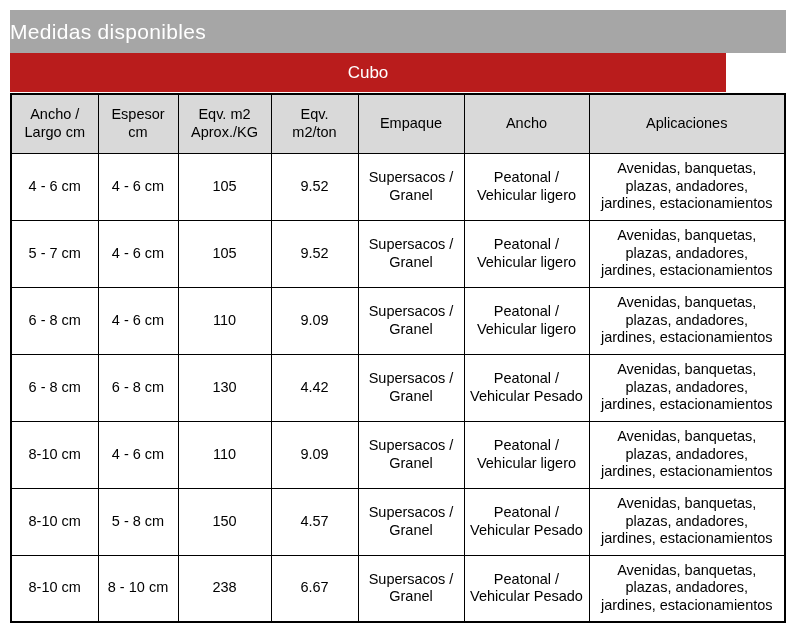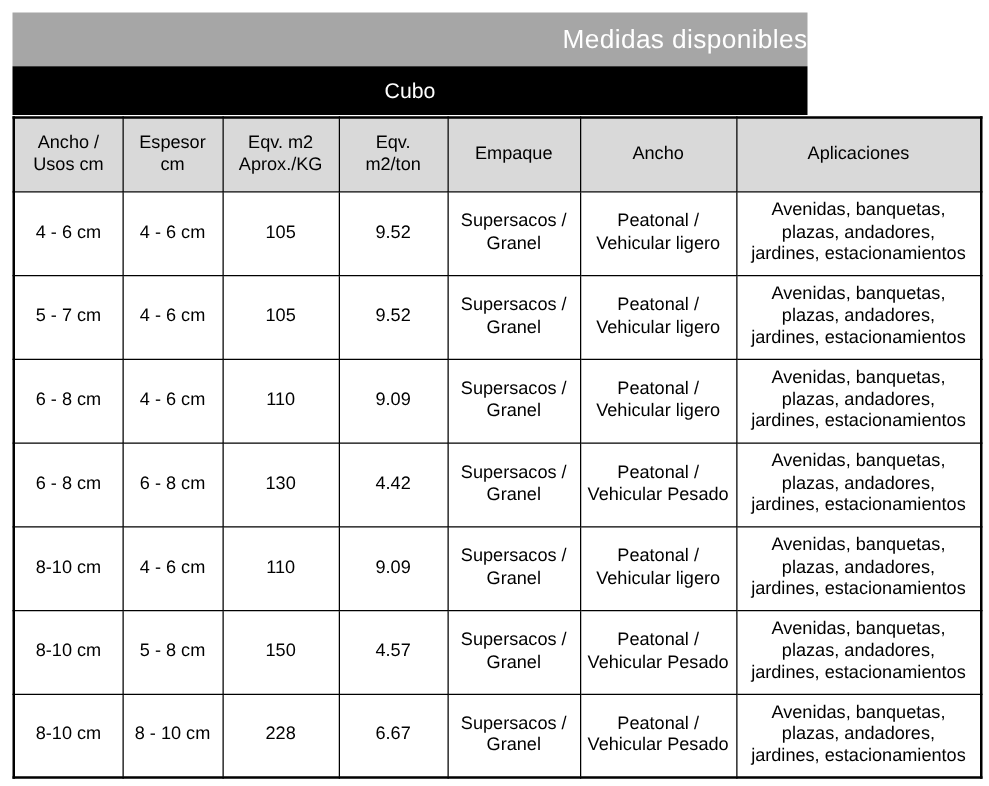--- a/index.html
+++ b/index.html
@@ -18,41 +18,41 @@
     width: 791px;
     height: 629px;
     background: #ffffff;
   }
 
   
   .banner-main {
     position: absolute;
     left: 10px;
     top: 10px;
-    width: 636px;
+    width: 776px;
     height: 43px;
     background: #a6a6a6;
     display: flex;
     align-items: center;
-    justify-content: flex-end;
+    justify-content: flex-start;
     box-sizing: border-box;
   }
   .banner-main-text {
     color: #ffffff;
     font-size: 21px;
     letter-spacing: 0.3px;
     line-height: 1;
   }
   .banner-sub {
     position: absolute;
     left: 10px;
     top: 53px;
-    width: 636px;
+    width: 716px;
     height: 39px;
-    background: #000000;
+    background: #b91c1c;
     display: flex;
     align-items: center;
     justify-content: center;
     box-sizing: border-box;
   }
   .banner-sub-text {
     color: #ffffff;
     font-size: 17px;
     line-height: 1;
   }
@@ -130,21 +130,21 @@
           <col class="c2">
           <col class="c3">
         <col class="c4">
           <col class="c5">
           <col class="c6">
       </colgroup>
       <thead>
         <tr>
           <th>
             <div>Ancho /</div>
-            <div>Usos  cm</div>
+            <div>Largo  cm</div>
           </th>
           <th>
             <div>Espesor</div>
             <div>cm</div>
           </th>
           <th>
             <div>Eqv. m2</div>
             <div>Aprox./KG</div>
           </th>
           <th>
@@ -280,21 +280,21 @@
           <td class="apps">
             <div>Avenidas, banquetas,</div>
             <div>plazas, andadores,</div>
             <div>jardines, estacionamientos</div>
           </td>
         </tr>
 
         <tr>
           <td class="dim">8-10  cm</td>
           <td class="dim">8 - 10 cm</td>
-          <td class="num">228</td>
+          <td class="num">238</td>
           <td class="num">6.67</td>
           <td>
             <div>Supersacos /</div>
             <div>Granel</div>
           </td>
           <td>
             <div>Peatonal /</div>
             <div>Vehicular Pesado</div>
           </td>
           <td class="apps">

